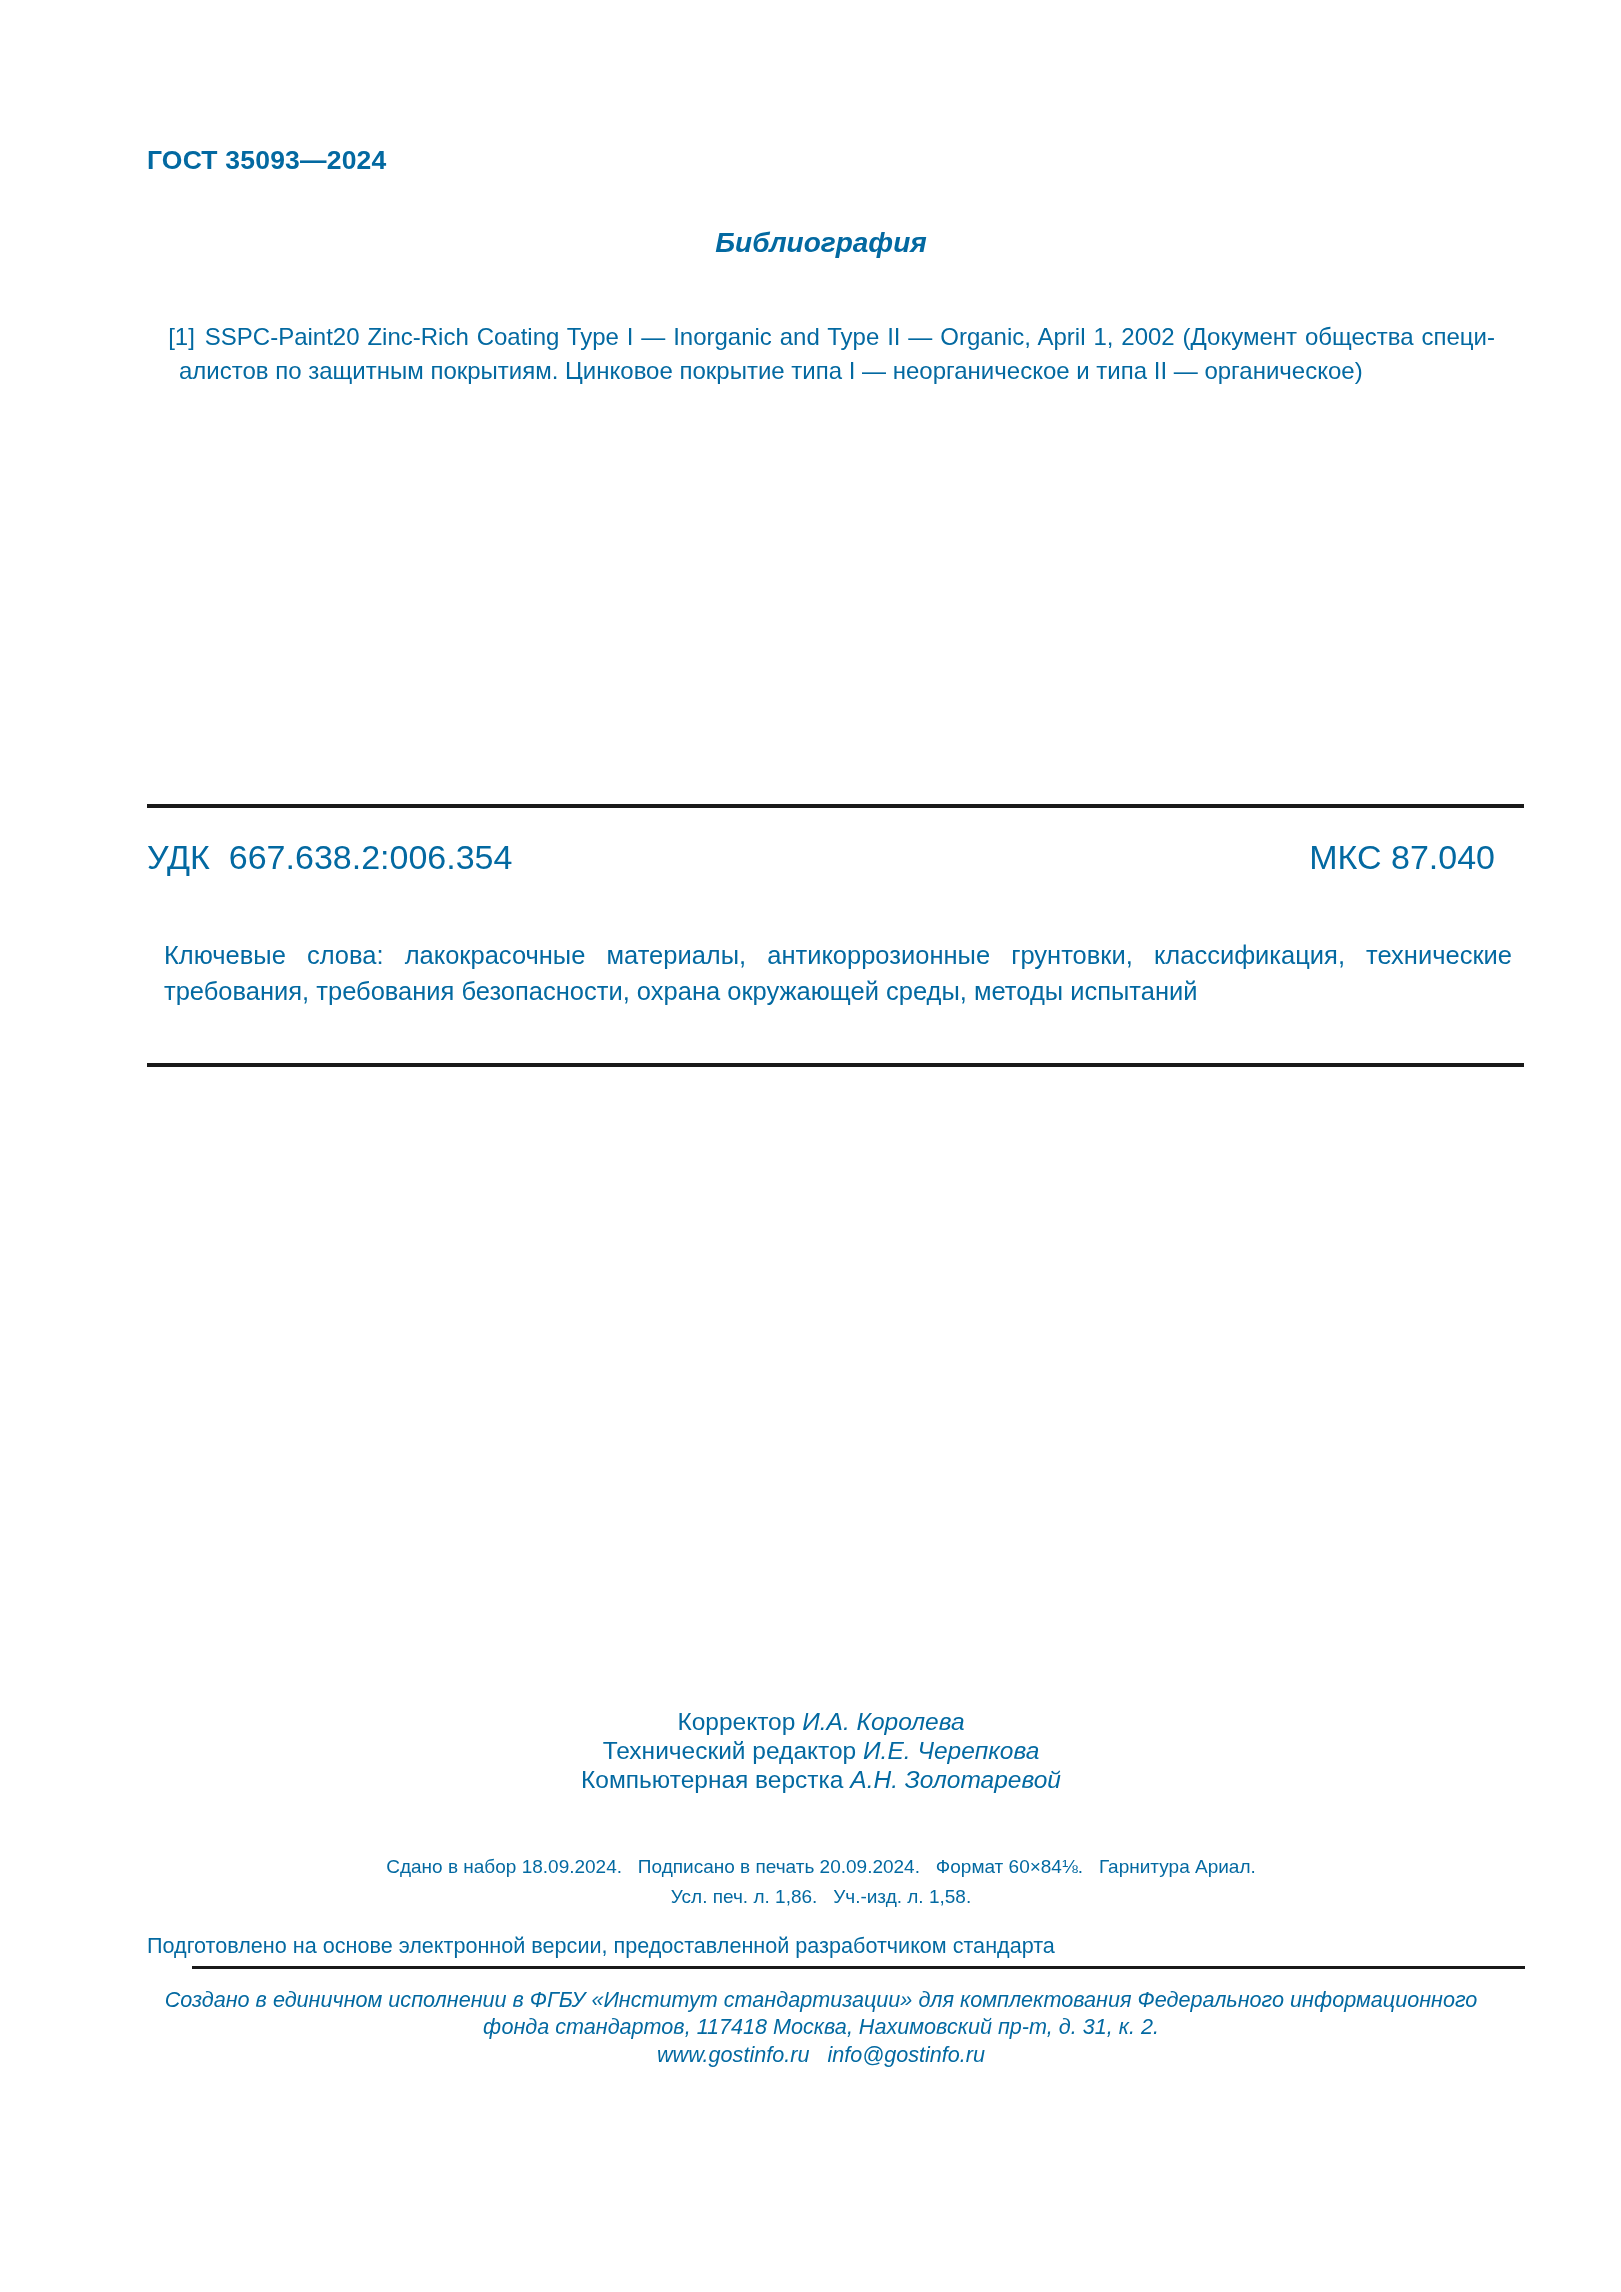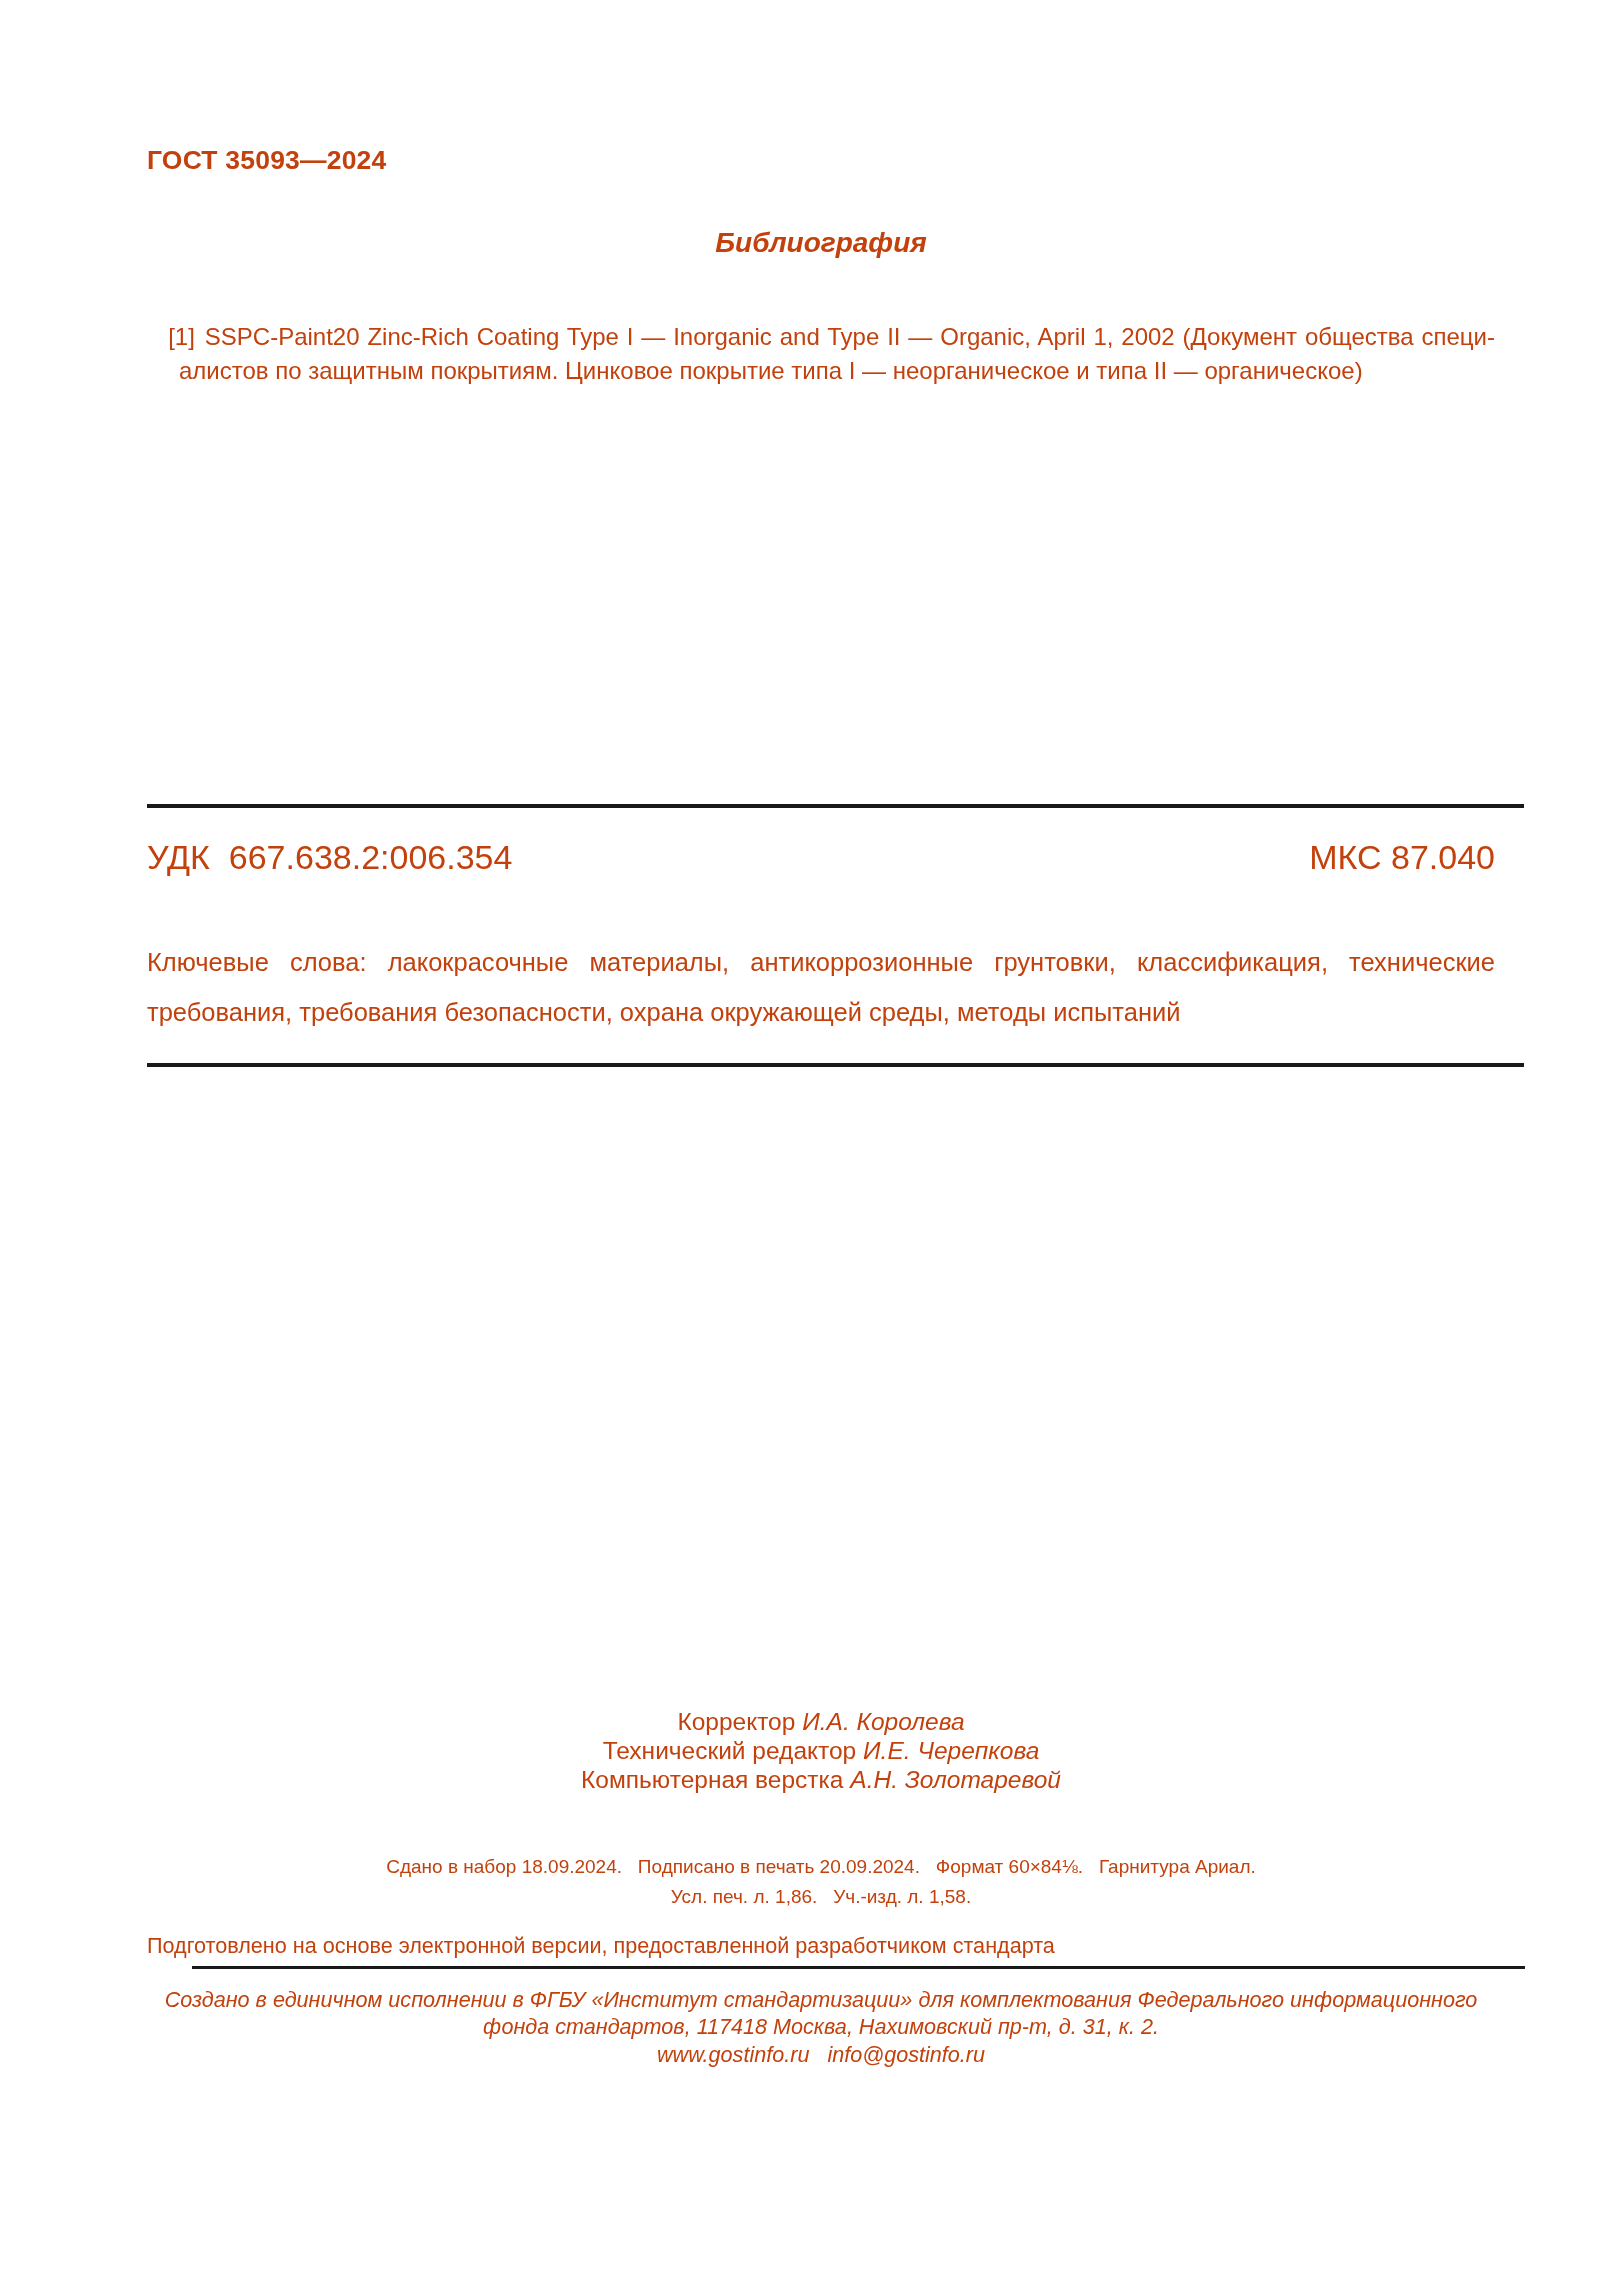--- a/index.html
+++ b/index.html
@@ -2,21 +2,21 @@
 <html lang="ru"><head>
 <meta charset="utf-8">
 <style>
   html, body { margin: 0; padding: 0; background: #e8e8e8; }
   .page {
     position: relative;
     width: 1621px;
     height: 2293px;
     margin: 0 auto;
     background: #ffffff;
-    color: #c2410c;
+    color: #0369a1;
     font-family: "Liberation Sans", "DejaVu Sans", sans-serif;
     overflow: hidden;
   }
   .abs { position: absolute; }
 
   .doc-number {
     top: 145px; left: 147px;
     font-size: 26.5px; font-weight: bold;
     letter-spacing: 0.2px;
     white-space: pre;
@@ -47,22 +47,22 @@
   .rule-2 { top: 1063px; }
   .rule-3 { top: 1966px; left: 192px; width: 1333px; height: 2.9px; }
 
   .udk-row {
     top: 838px; left: 147px; width: 1348px;
     display: flex; justify-content: space-between;
     font-size: 34px;
     white-space: pre;
   }
   .keywords {
-    top: 937px; left: 147px; width: 1348px;
-    font-size: 25.5px; line-height: 50px;
+    top: 937px; left: 164px; width: 1348px;
+    font-size: 25.5px; line-height: 36px;
     text-align: justify;
     margin: 0;
     hyphens: manual;
   }
 
   .credits {
     top: 1707px; left: 147px; width: 1348px;
     text-align: center;
     font-size: 24.5px; line-height: 29px;
   }

